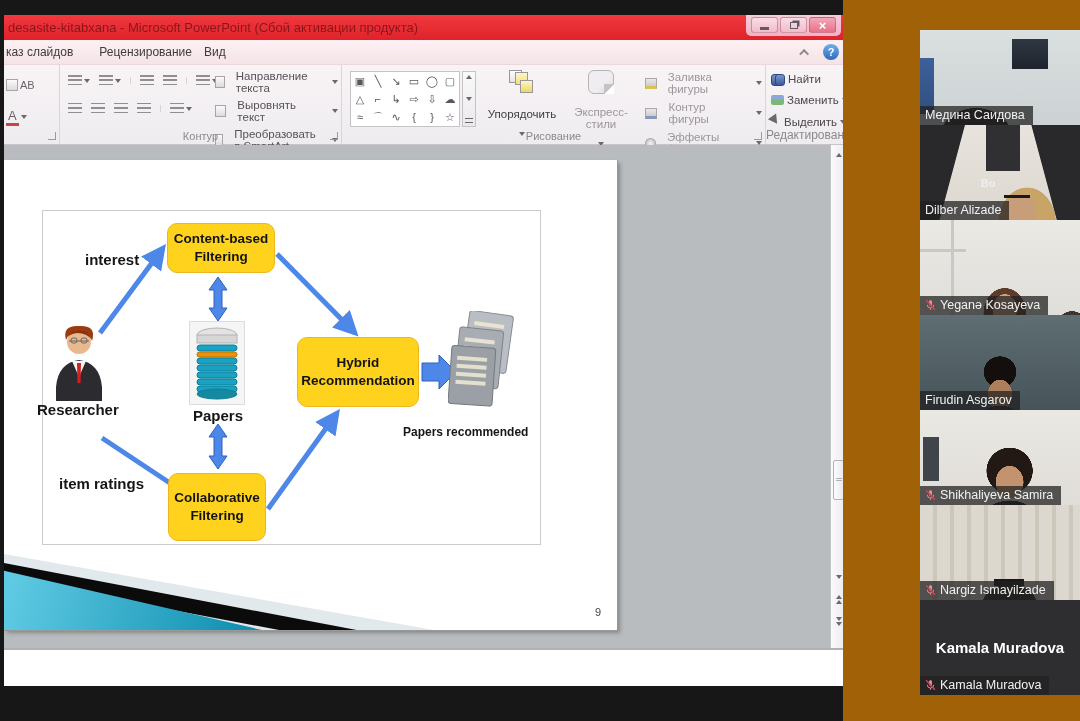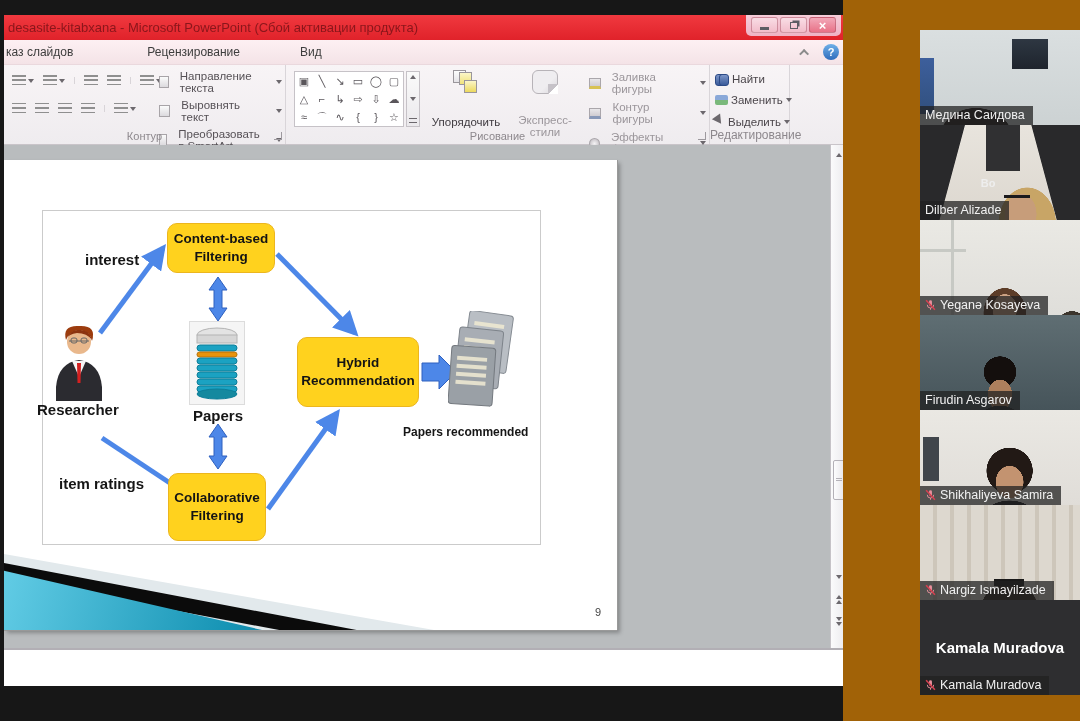--- a/index.html
+++ b/index.html
@@ -11,21 +11,21 @@
 
   .titlebar{position:relative;height:25px;background:linear-gradient(#f0393f,#e0222a);display:flex;align-items:center}
   .title-text{color:#8a161b;font-size:13px;padding-left:4px;white-space:nowrap;overflow:hidden}
   .win-controls{position:absolute;right:6px;top:0;height:21px;display:flex;align-items:flex-start;gap:2px;background:linear-gradient(#f6cdd9,#efb3c5);padding:2px 5px;border-radius:0 0 5px 5px}
   .wc{width:27px;height:16px;border:1px solid rgba(160,70,90,.45);border-radius:3px;display:flex;align-items:center;justify-content:center;background:linear-gradient(#f9dde5,#f2bcca);font-size:12px;color:#5d5d64;cursor:default}
   .wc.close{background:linear-gradient(#f2a8b8,#e87287);color:#fff;font-weight:bold;font-size:13px}
   .min-glyph{display:block;width:9px;height:3px;background:#5d5d64;margin-top:7px}
   .res-glyph{display:block;width:8px;height:7px;border:1.5px solid #5d5d64;box-shadow:2px -2px 0 -0.5px #5d5d64}
 
   .tabrow{position:relative;height:25px;background:linear-gradient(#fdf0f3,#f4e3e7);border-bottom:1px solid #ead8dd;display:flex;align-items:center;font-size:12px;color:#3d3d3d}
-  .tab{padding:4px 30px;cursor:default}
+  .tab{padding:4px 6px;cursor:default}
   .tab.first{padding-left:2px}
   .tab.gap{margin-left:14px}
   .tabrow-right{position:absolute;right:8px;display:flex;align-items:center;gap:14px}
   .chev-up{width:7px;height:7px;border-left:2px solid #8b8b8b;border-top:2px solid #8b8b8b;transform:rotate(45deg) translateY(2px)}
   .help{width:16px;height:16px;border-radius:50%;background:linear-gradient(#6fb0e8,#2f6cbc);color:#fff;font-size:11px;font-weight:bold;display:flex;align-items:center;justify-content:center}
 
   
   .ribbon{position:relative;height:80px;background:linear-gradient(#f8f4f6,#efecef);border-bottom:1px solid #c9c4c9;display:flex}
   .grp{position:relative;height:100%;border-right:1px solid #d9d5d9}
   .grp-label{position:absolute;bottom:2px;left:0;right:0;text-align:center;font-size:11px;color:#8d888d;white-space:nowrap}
@@ -44,21 +44,21 @@
   .sbtn{display:flex;align-items:center;gap:2px;padding:2px;border-radius:2px}
   .pcol{position:absolute;left:152px;top:4px;display:flex;flex-direction:column;gap:3px}
 
   .g-drawing{width:424px}
   .gallery{position:absolute;left:8px;top:6px;width:110px;height:56px;background:#fff;border:1px solid #c6c2c7;display:grid;grid-template-columns:repeat(6,1fr);grid-template-rows:repeat(3,1fr);font-size:11px;color:#5a565b}
   .gallery span{display:flex;align-items:center;justify-content:center}
   .gal-scroll{position:absolute;left:120px;top:6px;width:14px;height:56px;border:1px solid #c6c2c7;background:linear-gradient(#fafafa,#ebe9ec);display:flex;flex-direction:column;align-items:center;justify-content:space-between;padding:3px 0}
   .tri-up{width:0;height:0;border-left:3.5px solid transparent;border-right:3.5px solid transparent;border-bottom:4px solid #6c686d}
   .tri-dn{width:0;height:0;border-left:3.5px solid transparent;border-right:3.5px solid transparent;border-top:4px solid #6c686d}
   .more-bars{width:8px;height:5px;border-top:1.5px solid #6c686d;border-bottom:1.5px solid #6c686d}
-  .bigbtn{position:absolute;top:5px;display:flex;flex-direction:column;align-items:center;gap:20px;font-size:11.5px;color:#3f3b40;text-align:center}
+  .bigbtn{position:absolute;top:5px;display:flex;flex-direction:column;align-items:center;gap:12px;font-size:11.5px;color:#3f3b40;text-align:center}
   .bigbtn.dim{color:#9b969b}
   .arr-ico{position:relative;width:26px;height:26px}
   .arr-ico i{position:absolute;width:13px;height:13px;border:1px solid #9a969b;background:linear-gradient(#fdfdfd,#e4e2e6)}
   .arr-ico i.b{left:6px;top:2px;background:linear-gradient(#fbf6c8,#f0e27a)}
   .arr-ico i.a{left:0;top:0}
   .arr-ico i.c{left:11px;top:10px;background:linear-gradient(#fbf6c8,#ecd95e)}
   .qs-ico{width:26px;height:24px;border:1px solid #b7b3b8;border-radius:6px;background:linear-gradient(135deg,#efedf0 60%,#d8d5da);position:relative}
   .qs-ico::after{content:"";position:absolute;right:-1px;bottom:-1px;width:10px;height:10px;background:linear-gradient(315deg,#fff 45%,#c6c2c8 50%)}
   .shaperows{position:absolute;left:300px;top:5px;display:flex;flex-direction:column;gap:4px}
   .fill-ico{display:inline-block;width:13px;height:11px;background:linear-gradient(#e9e7ea,#cfccd1);border:1px solid #aaa6ab;border-bottom:3px solid #d8c254}
@@ -206,20 +206,31 @@
       <span class="tab gap">Рецензирование</span>
       <span class="tab">Вид</span>
       <div class="tabrow-right">
         <i class="chev-up"></i>
         <span class="help">?</span>
       </div>
     </div>
 
     <div class="ribbon">
 
+      <div class="grp g-partial">
+        <span class="pbtn" style="top:10px">
+          <span class="ic-sq"></span>
+          <span>АВ</span>
+        </span>
+        <span class="pbtn" style="top:42px">
+          <span style="font-size:13px;border-bottom:3px solid #c44;padding:0 2px">A</span>
+          <i class="caret"></i>
+        </span>
+        <i class="dl"></i>
+      </div>
 
       <div class="grp g-paragraph">
         <div class="prow" style="top:8px">
           <span class="sbtn">
               <i class="ic-lines"></i>
               <i class="caret"></i>
             </span>
           <span class="sbtn">
               <i class="ic-lines"></i>
               <i class="caret"></i>

